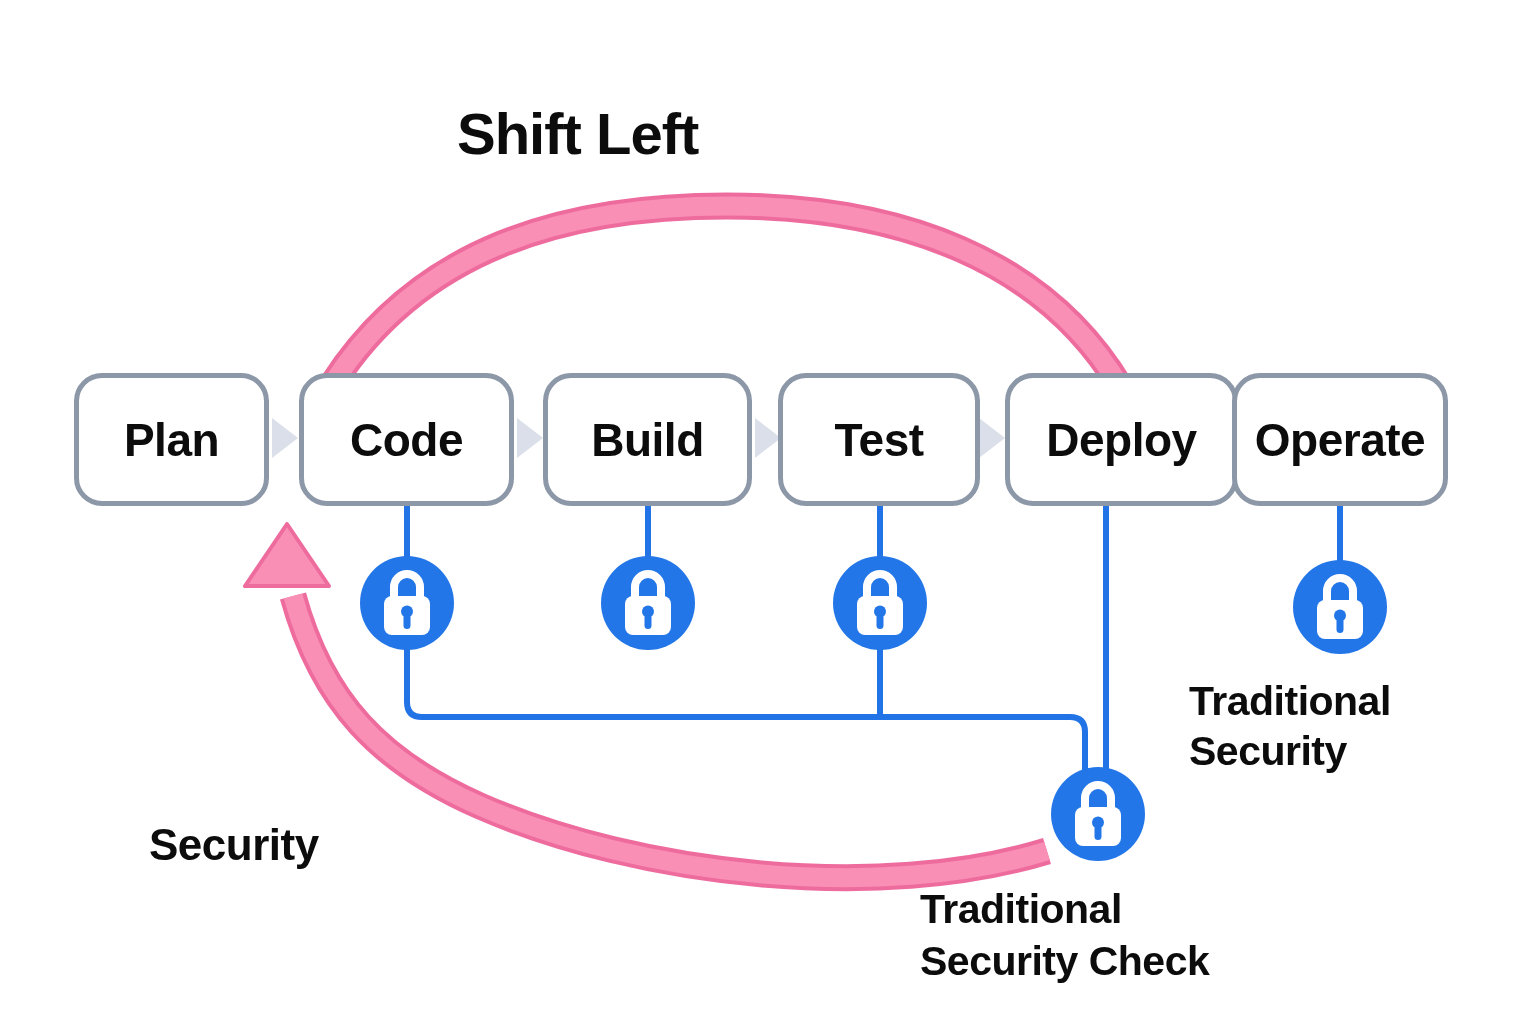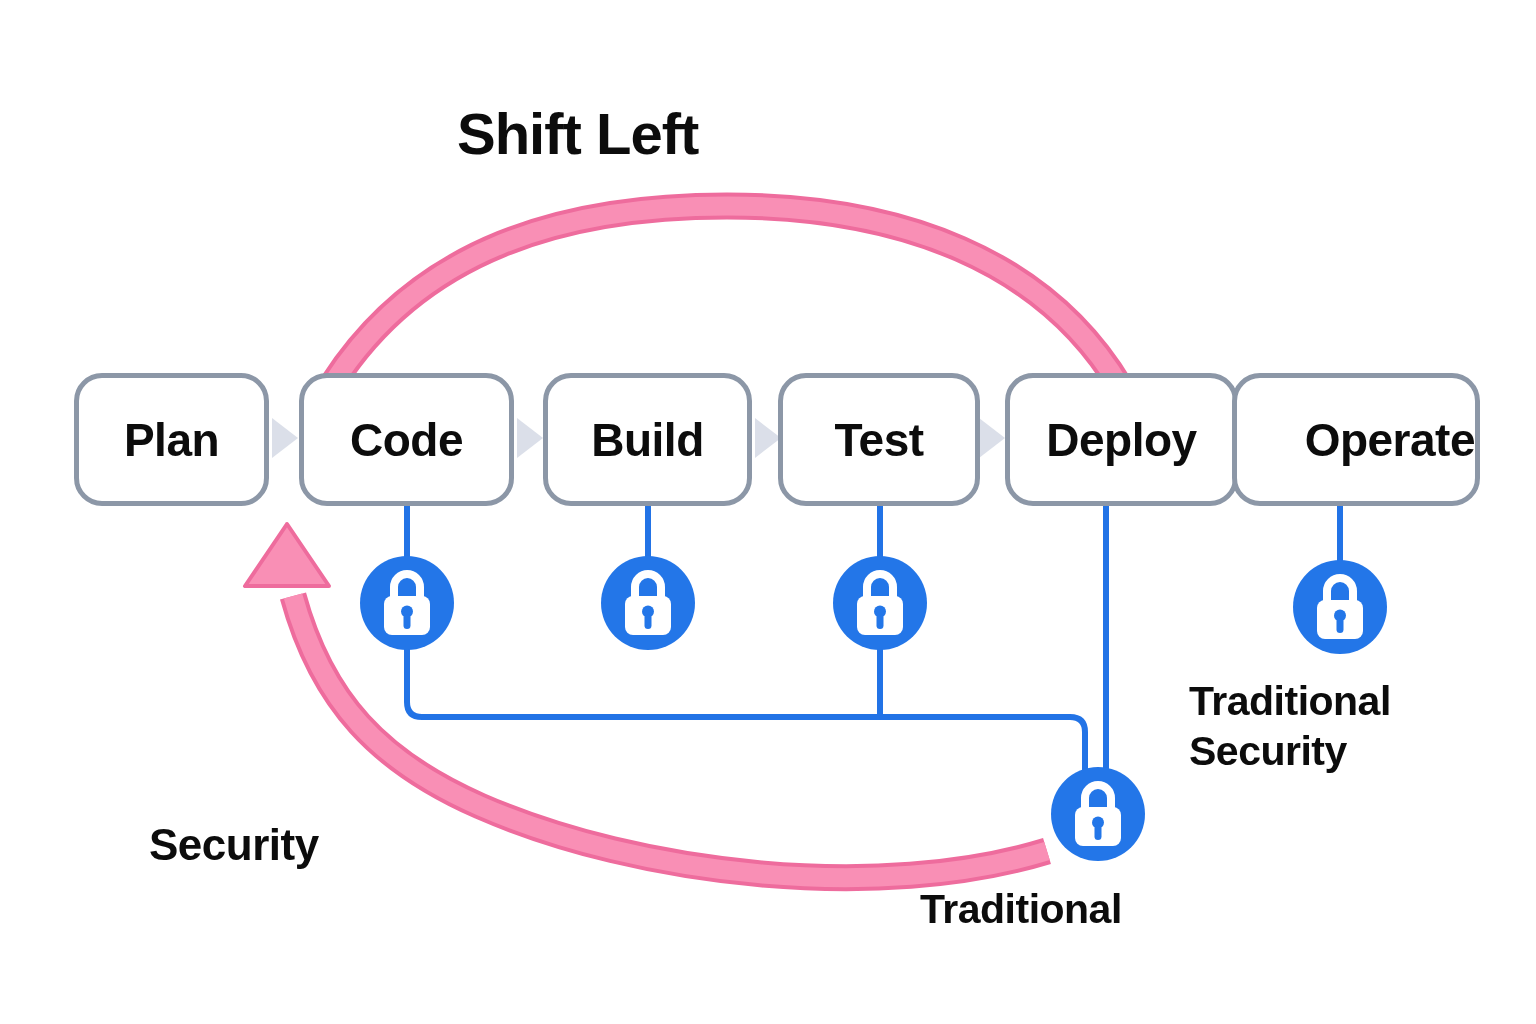--- a/index.html
+++ b/index.html
@@ -36,21 +36,21 @@
     font-size: 46px;
     font-weight: 700;
     letter-spacing: -0.5px;
     white-space: nowrap;
   }
   #stage-plan    { left: 74px;   width: 195px; }
   #stage-code    { left: 299px;  width: 215px; }
   #stage-build   { left: 543px;  width: 209px; }
   #stage-test    { left: 778px;  width: 202px; }
   #stage-deploy  { left: 1005px; width: 233px; }
-  #stage-operate { left: 1232px; width: 248px; justify-content: flex-end; }
+  #stage-operate { left: 1232px; width: 216px; }
 
   .caption {
     position: absolute;
     z-index: 3;
     font-weight: 700;
     text-align: left;
     white-space: nowrap;
   }
   #title {
     left: 457px; top: 102px; width: 600px;
@@ -164,20 +164,21 @@
   <div class="stage" id="stage-operate">
     <span class="stage-label">Operate</span>
   </div>
 
   <div class="caption" id="title">Shift Left</div>
 
   <div class="caption" id="security-label">Security</div>
 
   <div class="caption" id="deploy-check-label">
     <div>Traditional</div>
+    <div>Security Check</div>
   </div>
 
   <div class="caption" id="operate-check-label">
     <div>Traditional</div>
     <div>Security</div>
   </div>
 
 </div>
 
 </body></html>

